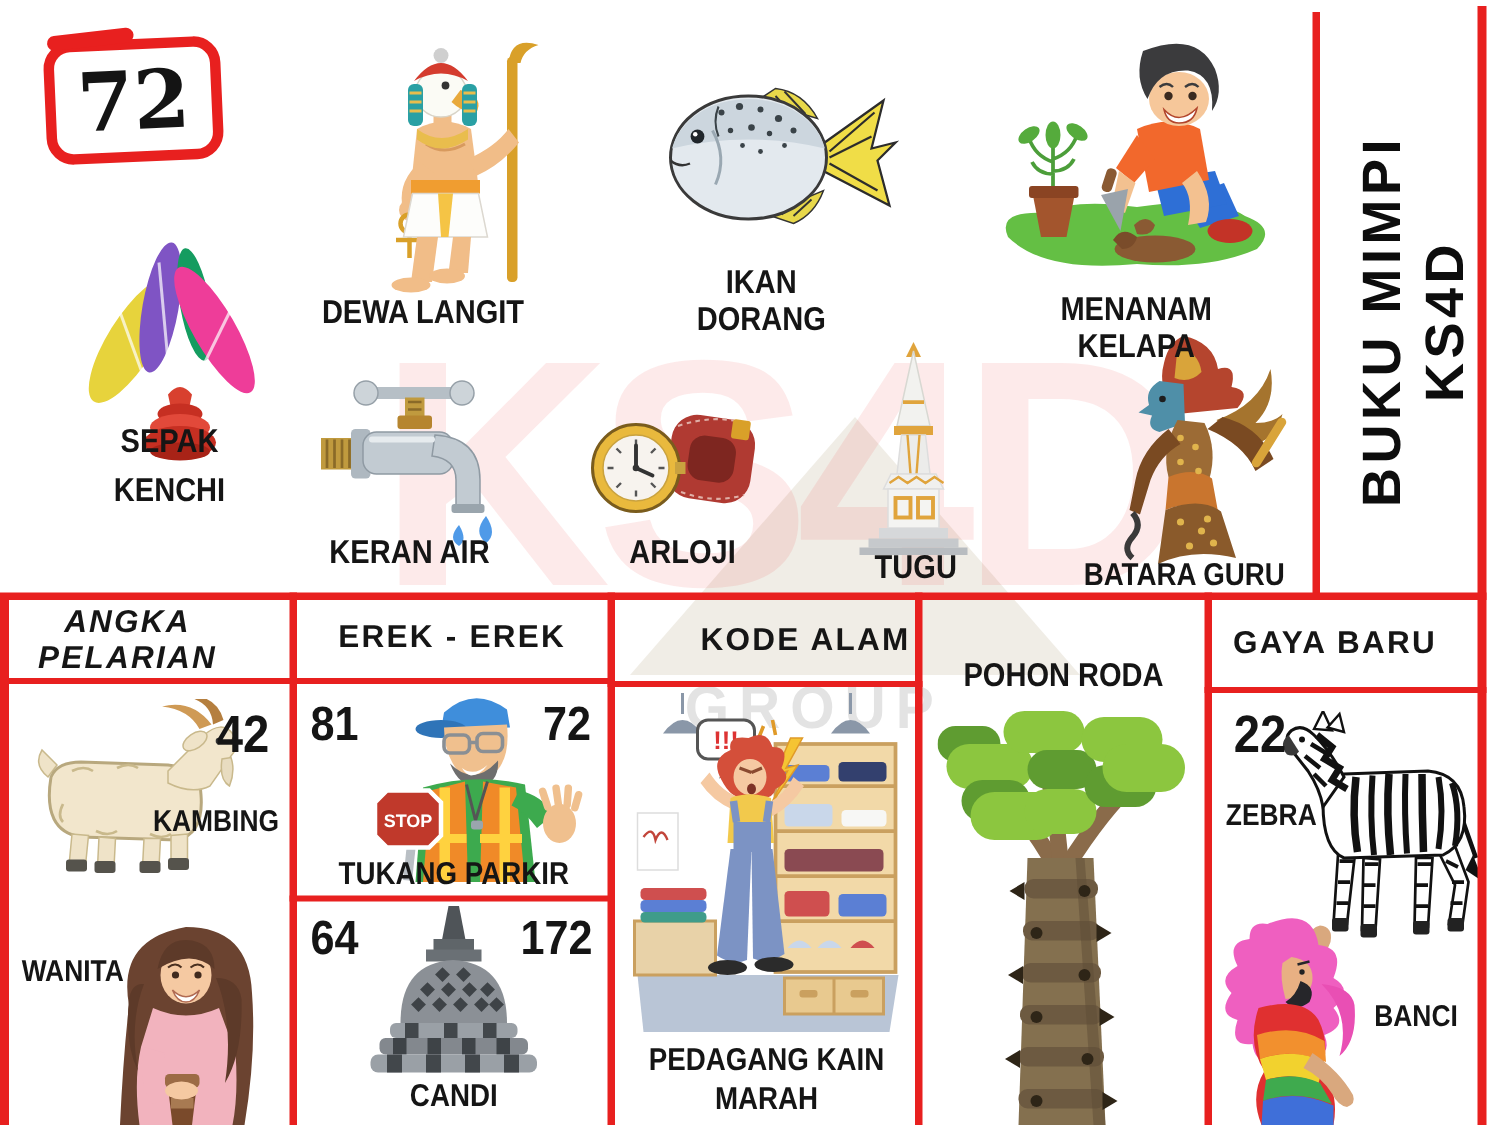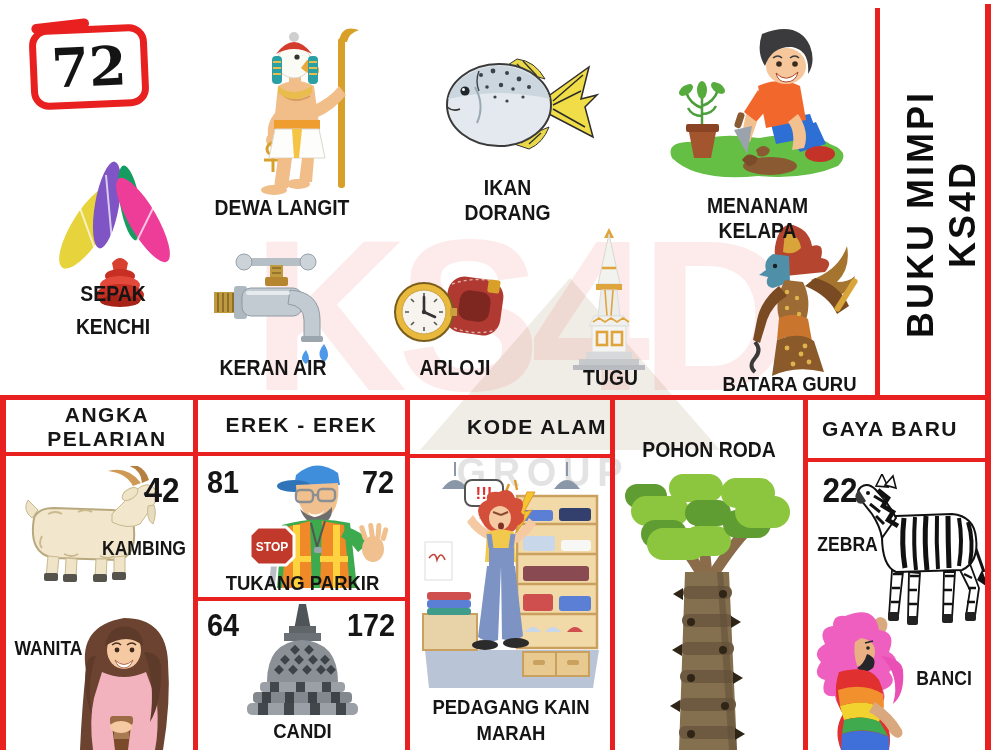--- a/index.html
+++ b/index.html
@@ -234,21 +234,21 @@
   <div class="abs red" style="left:193px;top:395px;width:5px;height:355px;"></div>
   <div class="abs red" style="left:405px;top:395px;width:5px;height:355px;"></div>
   <div class="abs red" style="left:610px;top:395px;width:5px;height:355px;"></div>
   <div class="abs red" style="left:803px;top:395px;width:5px;height:355px;"></div>
   <div class="abs red" style="left:0;top:452px;width:198px;height:4px;"></div>
   <div class="abs red" style="left:193px;top:452px;width:217px;height:4px;"></div>
   <div class="abs red" style="left:405px;top:454px;width:210px;height:4px;"></div>
   <div class="abs red" style="left:803px;top:458px;width:188px;height:4px;"></div>
   <div class="abs red" style="left:193px;top:597px;width:217px;height:4px;"></div>
 
-  <div class="abs hdr" style="left:22px;top:403px;width:170px;line-height:1.15;">ANGKA PELARIAN</div>
+  <div class="abs hdr" style="left:0;top:403px;width:170px;line-height:1.15;font-style:italic;">ANGKA PELARIAN</div>
   <div class="abs hdr" style="left:198px;top:413px;width:207px;">EREK - EREK</div>
   <div class="abs hdr" style="left:423px;top:415px;width:228px;">KODE ALAM</div>
   <div class="abs lbl" style="left:615px;top:438px;width:188px;font-size:22px;">POHON RODA</div>
   <div class="abs hdr" style="left:808px;top:417px;width:164px;">GAYA BARU</div>
 
   <svg style="left:8px;top:466px" width="168" height="118" viewBox="0 0 168 118">
     <path d="M24 52 Q14 44 20 34 L30 44 Z" fill="#efe3c8" stroke="#c9b98c"></path>
     <path d="M26 52 Q20 88 46 92 L110 94 Q128 90 126 64 Q126 46 104 44 L46 42 Q30 42 26 52 Z" fill="#f2e6cc" stroke="#b8a87e" stroke-width="2"></path>
     <path d="M40 48 q8 -4 14 0 M70 46 q8 -4 14 0 M56 88 q8 4 14 0 M92 90 q8 4 14 0 M34 70 q-4 8 0 12" stroke="#c9b98c" stroke-width="1.8" fill="none"></path>
     <path d="M40 90 L38 111 L49 111 L51 91 Z" fill="#efe3c8" stroke="#c9b98c"></path>

